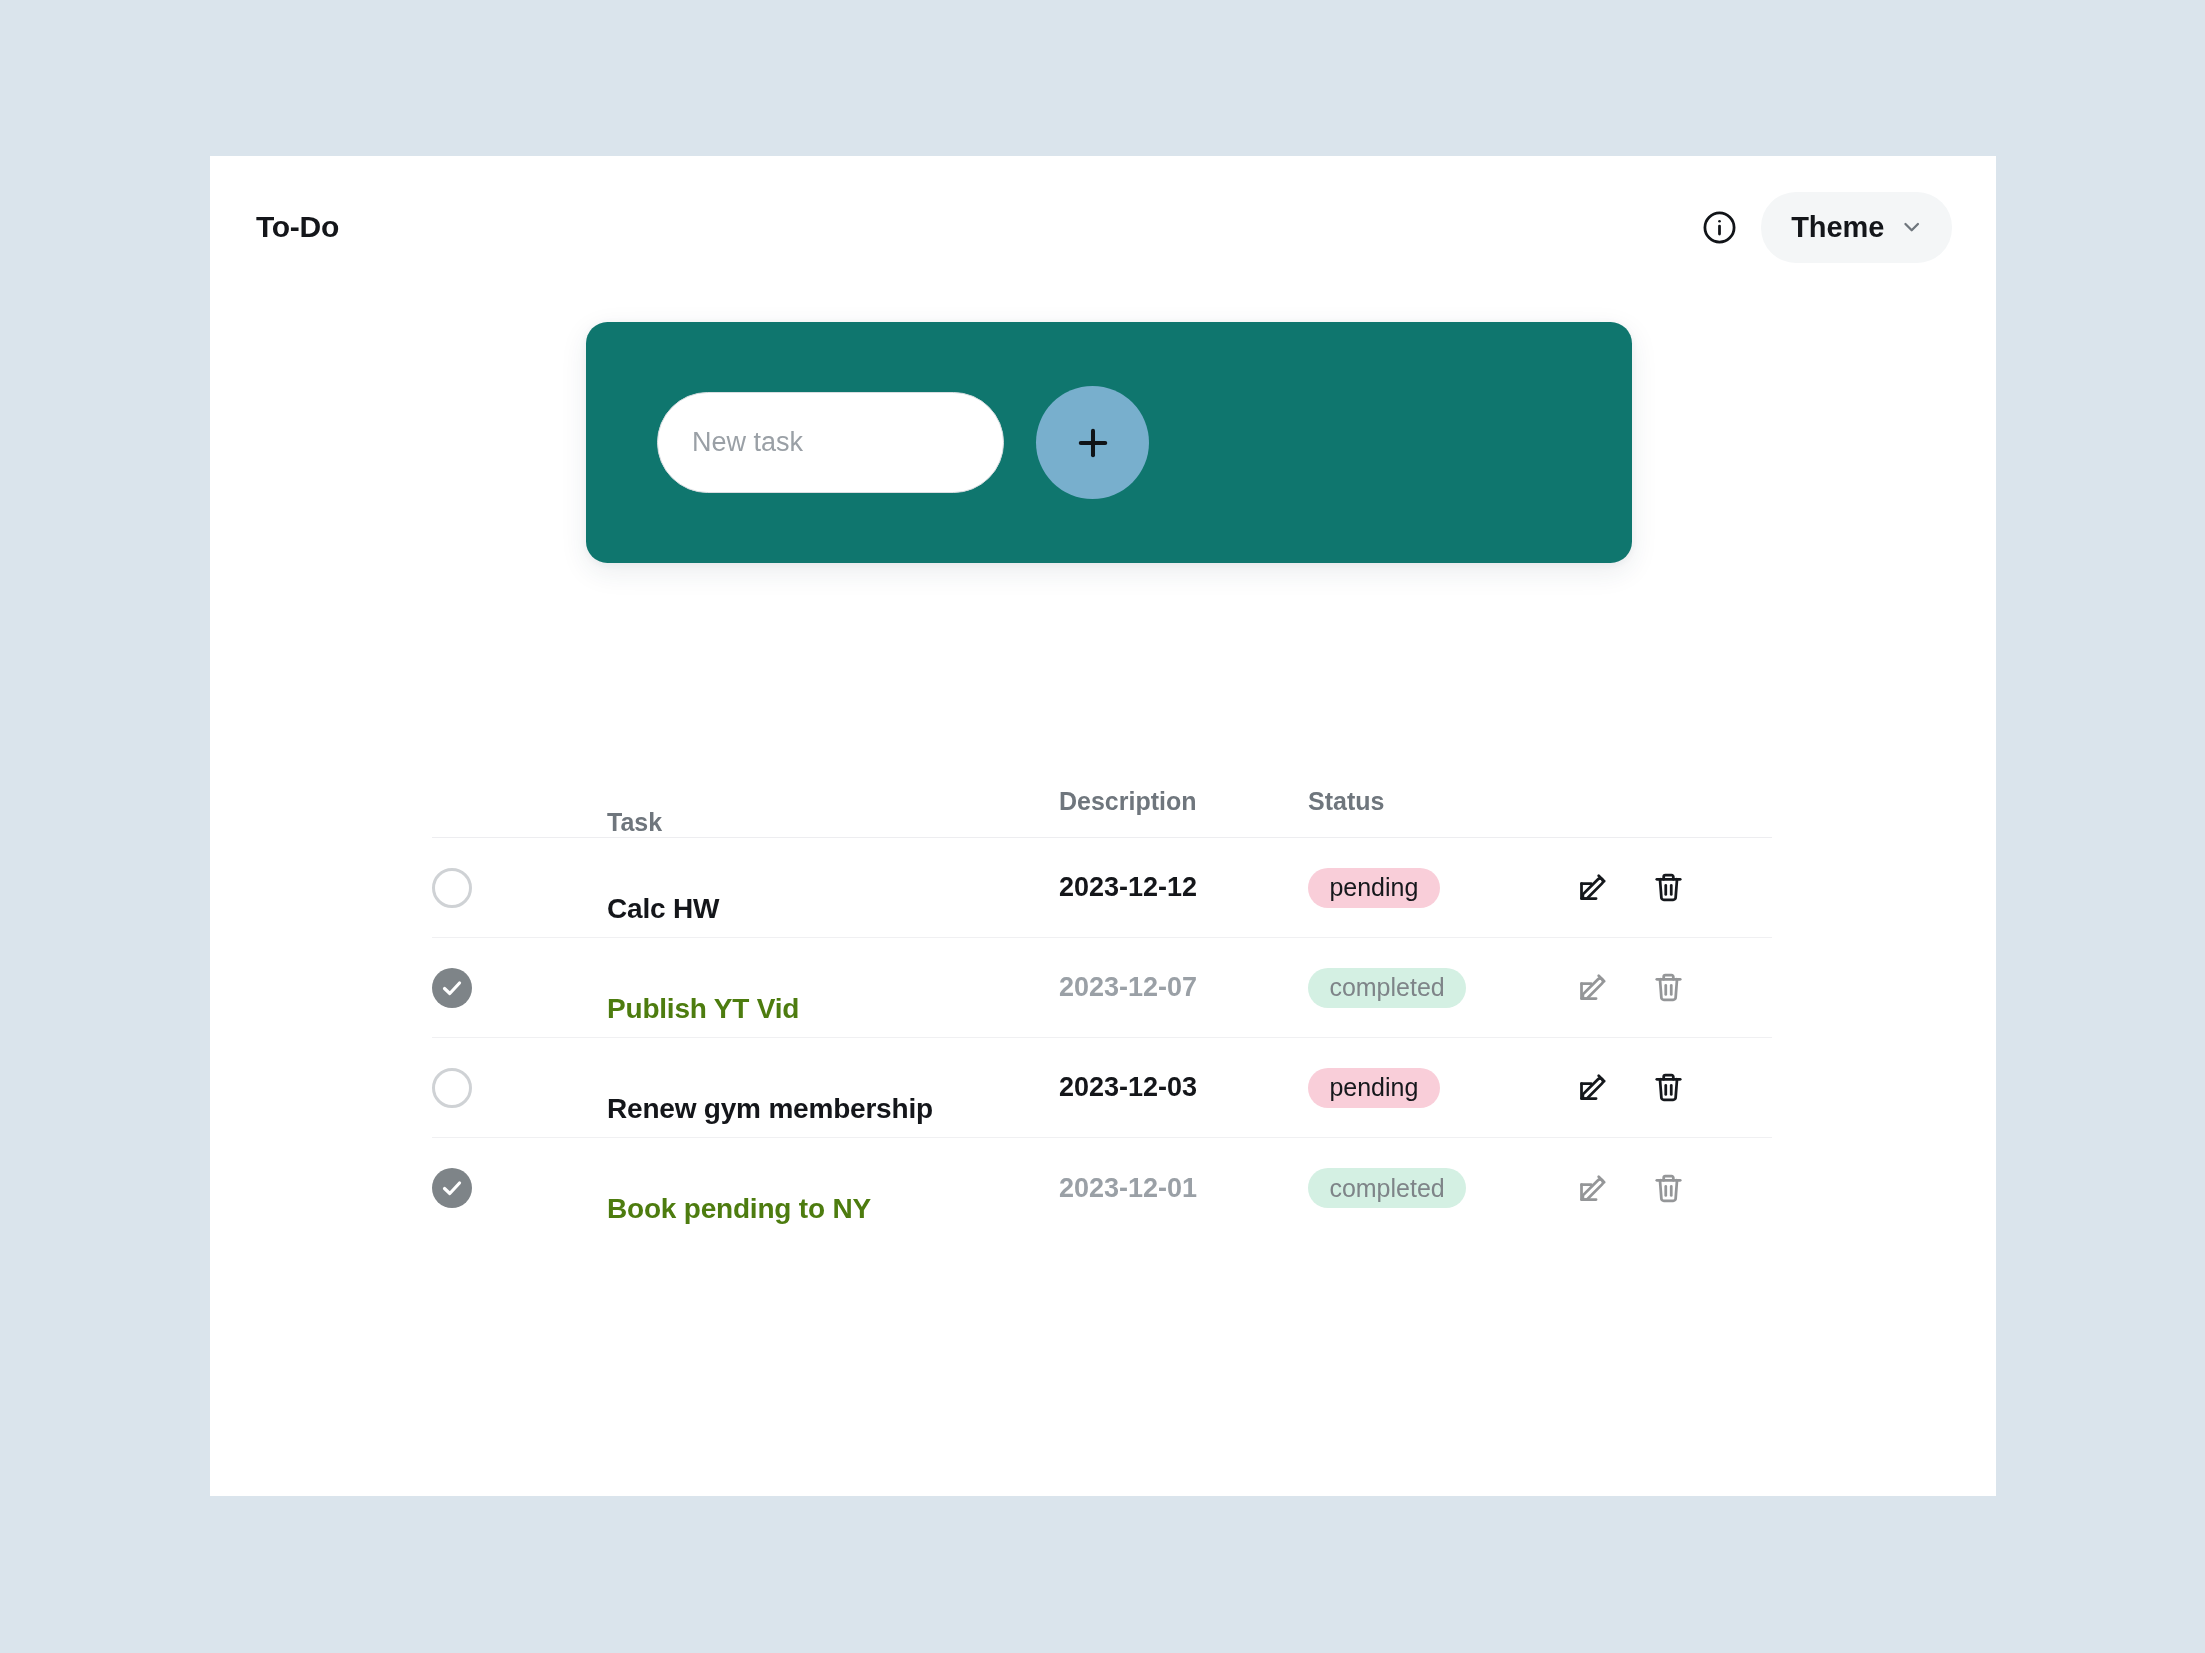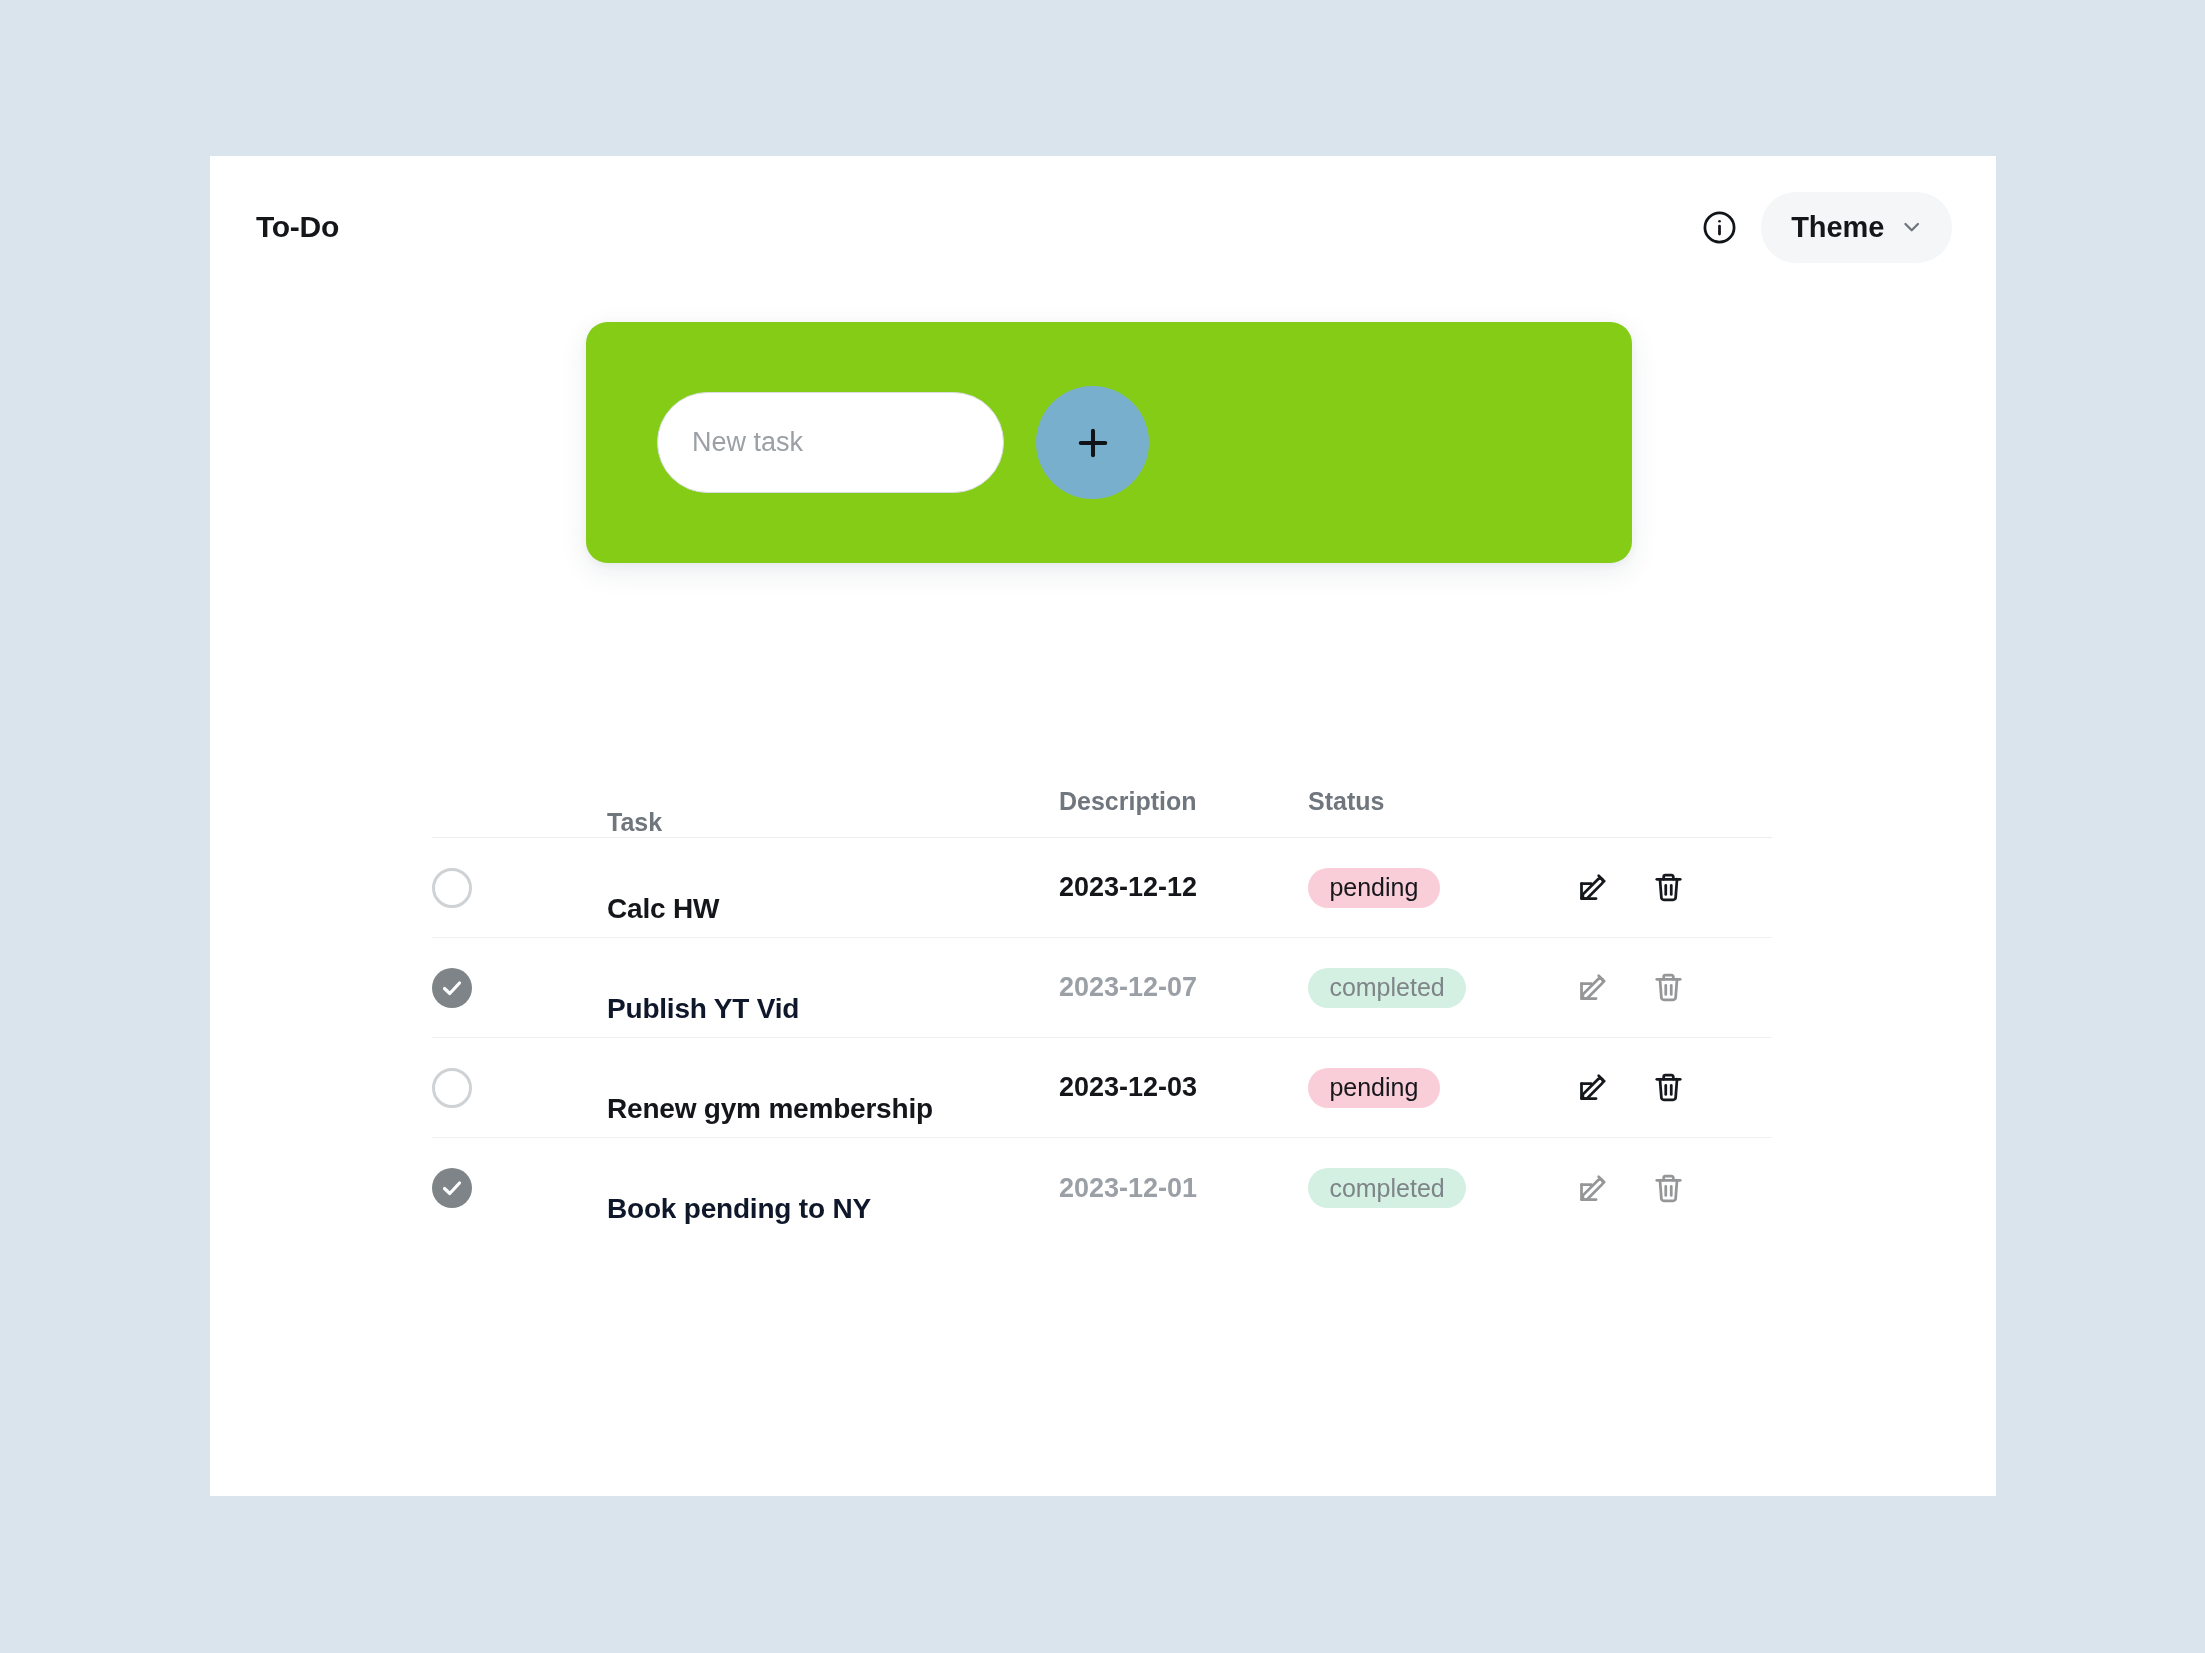--- a/index.html
+++ b/index.html
@@ -82,21 +82,21 @@
     display: flex; align-items: center; justify-content: center;
   }
 
   
   .input-card {
     position: absolute;
     left: 376px;
     top: 166px;
     width: 1046px;
     height: 241px;
-    background: #84cc16;
+    background: #0f766e;
     border-radius: 21.4px;
     box-shadow: 0 8.8px 28px rgba(35, 55, 80, 0.09),
                 0 1.9px 7.6px rgba(35, 55, 80, 0.05);
     display: flex;
     align-items: center;
     gap: 32px;
     padding: 0 71px;
   }
 
   .pill-input {
@@ -188,21 +188,21 @@
     font-size: 28px;
     font-weight: 700;
     color: #14161a;
     letter-spacing: -0.2px;
   }
   .task-desc {
     font-size: 27px;
     font-weight: 700;
     color: #14161a;
   }
-  .task-row.done .task-name { color: #0f172a; }
+  .task-row.done .task-name { color: #4d7c0f; }
   .task-row.done .task-desc { color: #9aa0a6; }
 
   
   .badge {
     display: inline-flex;
     align-items: center;
     justify-content: center;
     height: 40px;
     padding: 0 21.4px;
     border-radius: 22px;

